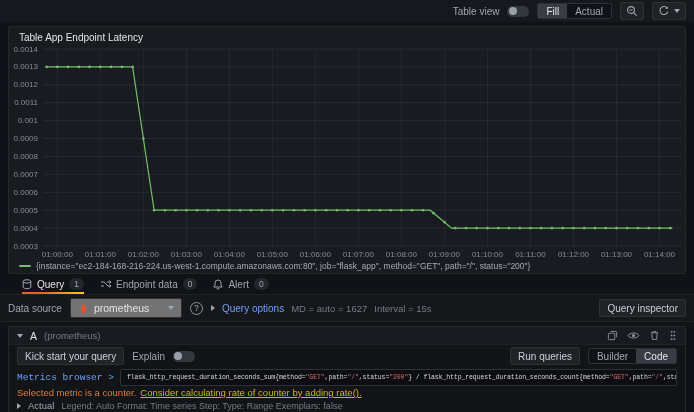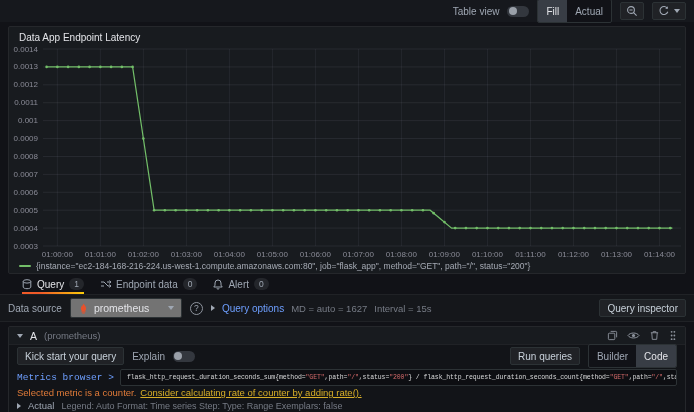--- a/index.html
+++ b/index.html
@@ -4,21 +4,21 @@
 <style>
   *{box-sizing:border-box;margin:0;padding:0}
   html,body{width:694px;height:412px;overflow:hidden}
   body{background:#111217;color:#c7d0d9;font-family:"Liberation Sans",sans-serif;font-size:10.5px}
 
   
   .topbar{height:22px;display:flex;align-items:center;justify-content:flex-end;gap:8px;padding:0 8px;background:#16181d}
   .tb-label{color:#9fa7b3;font-size:10px}
   .toggle{width:22px;height:11px;border-radius:6px;background:#33373e;position:relative;display:inline-block;cursor:pointer;flex:none}
   .toggle .knob{position:absolute;left:1.5px;top:1.5px;width:8px;height:8px;border-radius:50%;background:#9aa0a9}
-  .radio-group{display:flex;border:1px solid #2c3235;border-radius:2px;overflow:hidden;height:24px;background:#111217}
+  .radio-group{display:flex;border:1px solid #2c3235;border-radius:2px;overflow:hidden;height:16px;background:#111217}
   .radio{padding:0 8px;display:flex;align-items:center;font-size:10px;color:#9fa7b3;cursor:pointer}
   .radio.selected{background:#383d45;color:#e3e4e8}
   .btn{display:inline-flex;align-items:center;gap:4px;height:18px;padding:0 7px;background:#202226;border:1px solid #2c3235;border-radius:2px;color:#c7d0d9;font-size:10px;cursor:pointer;font-family:inherit;white-space:nowrap}
   .icon-btn{padding:0 5px}
   .caret{width:0;height:0;border-left:3px solid transparent;border-right:3px solid transparent;border-top:4px solid #9fa7b3;display:inline-block}
   .chev-r{width:0;height:0;border-top:3.5px solid transparent;border-bottom:3.5px solid transparent;border-left:4.5px solid #9fa7b3;display:inline-block}
   .icon-svg{display:block}
 
   
   .panel{margin:4px 8px 0;background:#181b1f;border:1px solid #25272b;border-radius:2px}
@@ -92,21 +92,21 @@
     <div class="btn icon-btn">
       <svg class="icon-svg" width="12" height="12" viewBox="0 0 12 12">
           <path d="M9.8 6.8A4 4 0 1 1 9.4 3.4" fill="none" stroke="#9fa7b3" stroke-width="1.1"></path>
           <path d="M9.8 1.2v2.6H7.2z" fill="#9fa7b3"></path>
         </svg>
       <span class="caret"></span>
     </div>
   </div>
 
   <div class="panel">
-    <div class="panel-title">Data App Endpoint Latency</div>
+    <div class="panel-title">Table App Endpoint Latency</div>
     <div class="chart-area">
       <svg id="chart-svg" width="676" height="216">
           <line x1="34" x2="672" y1="202" y2="202" stroke="rgba(204,204,220,0.09)" stroke-width="1"></line>
           <text x="29" y="204.5" text-anchor="end" fill="rgba(204,204,220,0.62)" font-size="8">0.0003</text>
           <line x1="34" x2="672" y1="184.0909090909091" y2="184.0909090909091" stroke="rgba(204,204,220,0.09)" stroke-width="1"></line>
           <text x="29" y="186.5909090909091" text-anchor="end" fill="rgba(204,204,220,0.62)" font-size="8">0.0004</text>
           <line x1="34" x2="672" y1="166.18181818181816" y2="166.18181818181816" stroke="rgba(204,204,220,0.09)" stroke-width="1"></line>
           <text x="29" y="168.68181818181816" text-anchor="end" fill="rgba(204,204,220,0.62)" font-size="8">0.0005</text>
           <line x1="34" x2="672" y1="148.27272727272728" y2="148.27272727272728" stroke="rgba(204,204,220,0.09)" stroke-width="1"></line>
           <text x="29" y="150.77272727272728" text-anchor="end" fill="rgba(204,204,220,0.62)" font-size="8">0.0006</text>

